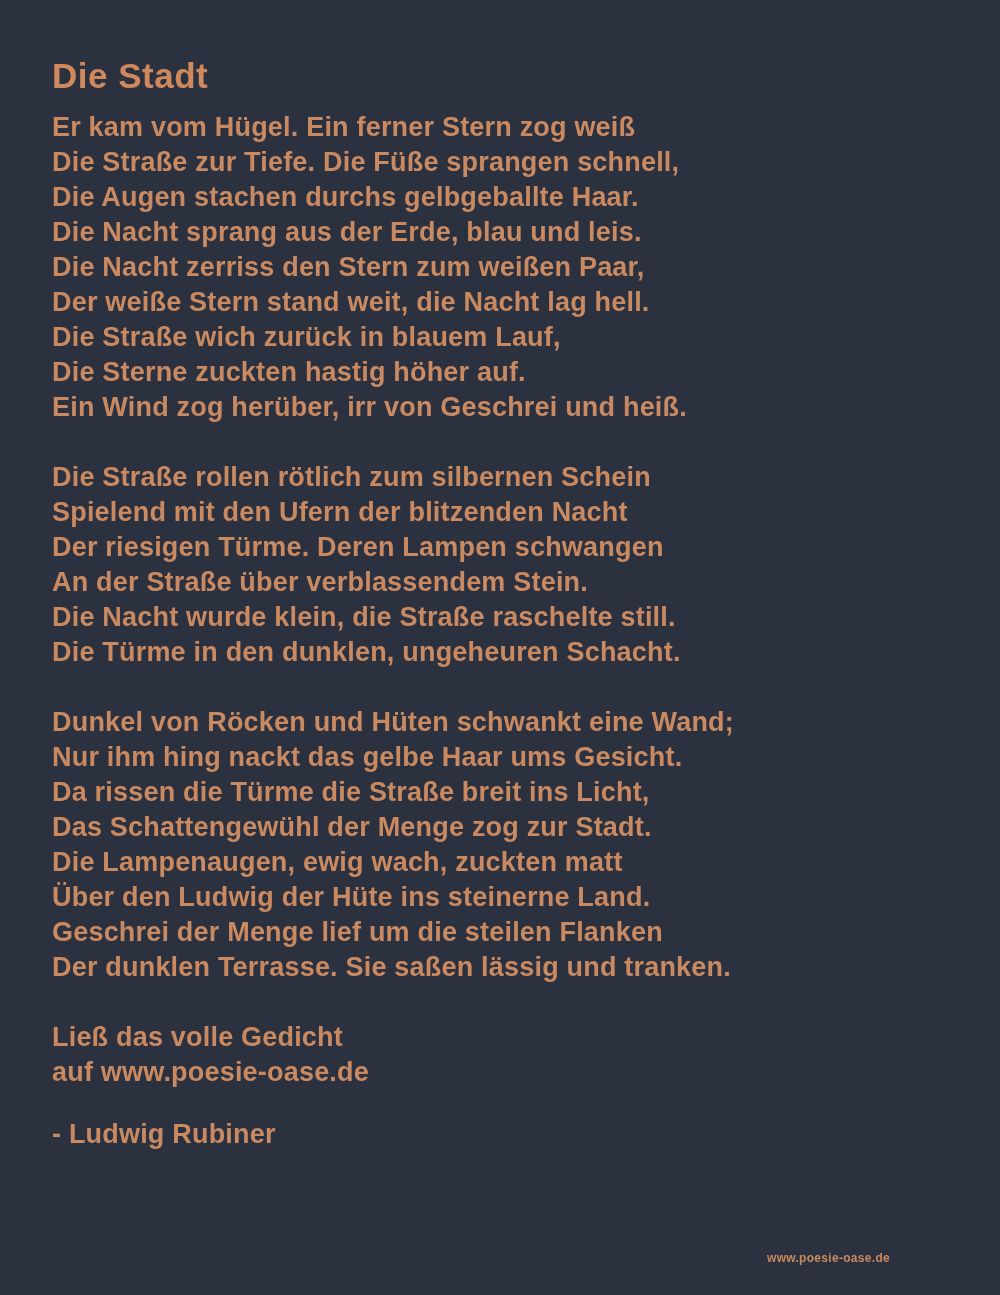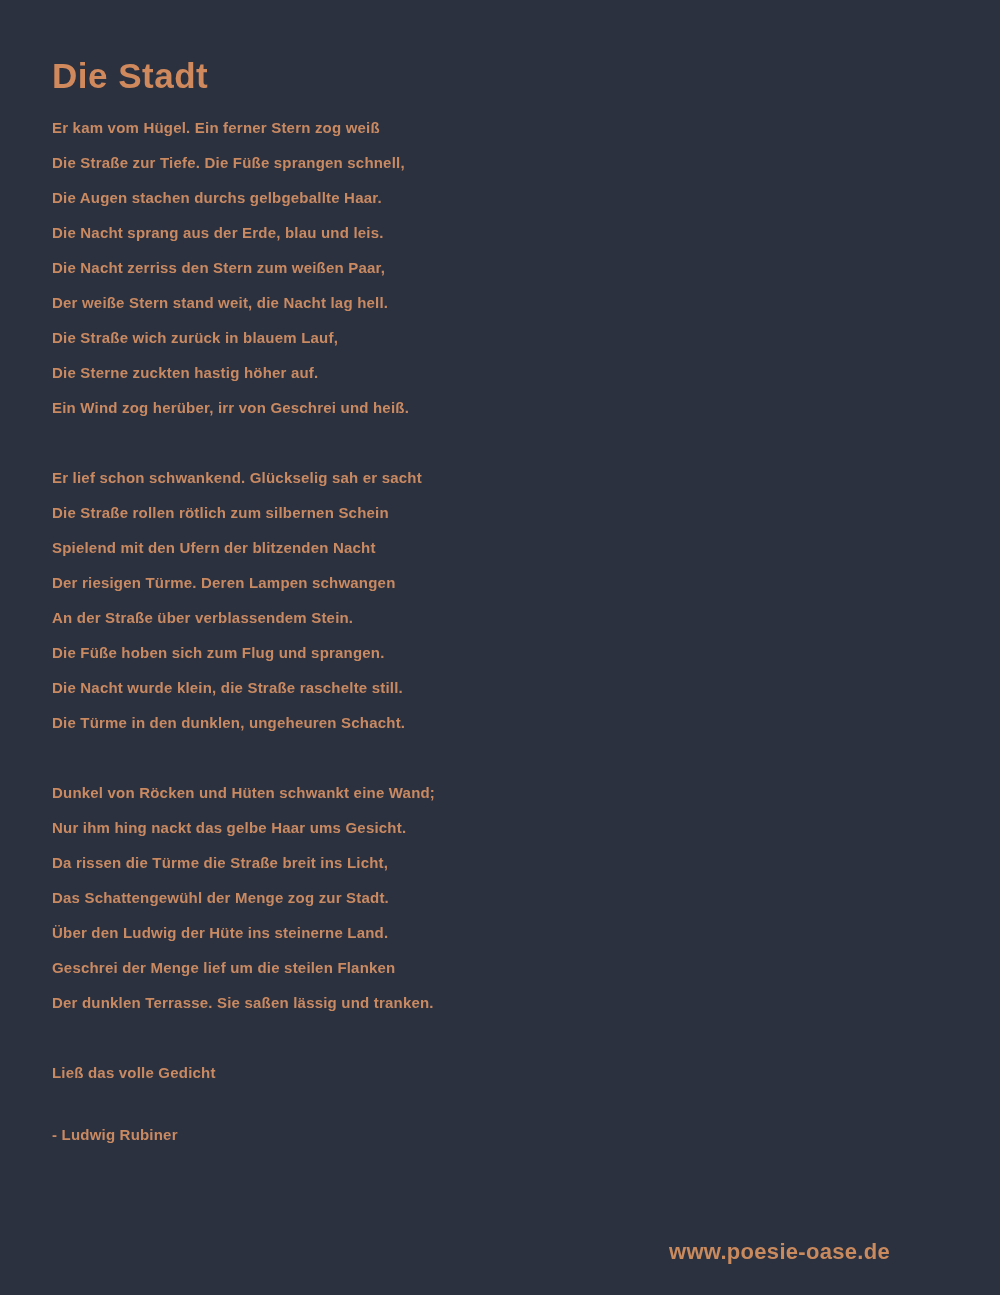--- a/index.html
+++ b/index.html
@@ -27,35 +27,35 @@
     font-weight: 700;
     color: #d0895c;
     letter-spacing: 0.5px;
   }
   .stanza {
     margin: 0 0 35px 0;
   }
   .line,
   .footer-line,
   .author-line {
-    font-size: 15px;
+    font-size: 27px;
     line-height: 35px;
     font-weight: 600;
     color: #ca8a61;
     letter-spacing: 0.2px;
     white-space: nowrap;
   }
   .author-line {
     margin-top: 27px;
   }
   .watermark {
     position: absolute;
     right: 110px;
     bottom: 30px;
-    font-size: 22px;
+    font-size: 12px;
     font-weight: 700;
     color: #c98a5e;
     letter-spacing: 0.3px;
   }
 </style>
 </head>
 <body>
 
 <div class="page">
 
@@ -67,40 +67,40 @@
         <div class="line">Die Straße zur Tiefe. Die Füße sprangen schnell,</div>
         <div class="line">Die Augen stachen durchs gelbgeballte Haar.</div>
         <div class="line">Die Nacht sprang aus der Erde, blau und leis.</div>
         <div class="line">Die Nacht zerriss den Stern zum weißen Paar,</div>
         <div class="line">Der weiße Stern stand weit, die Nacht lag hell.</div>
         <div class="line">Die Straße wich zurück in blauem Lauf,</div>
         <div class="line">Die Sterne zuckten hastig höher auf.</div>
         <div class="line">Ein Wind zog herüber, irr von Geschrei und heiß.</div>
       </div>
       <div class="stanza">
-        <div class="line">Er lief schon schwankend. Glückselig sah er sacht</div>
         <div class="line">Die Straße rollen rötlich zum silbernen Schein</div>
         <div class="line">Spielend mit den Ufern der blitzenden Nacht</div>
         <div class="line">Der riesigen Türme. Deren Lampen schwangen</div>
         <div class="line">An der Straße über verblassendem Stein.</div>
-        <div class="line">Die Füße hoben sich zum Flug und sprangen.</div>
         <div class="line">Die Nacht wurde klein, die Straße raschelte still.</div>
         <div class="line">Die Türme in den dunklen, ungeheuren Schacht.</div>
       </div>
       <div class="stanza">
         <div class="line">Dunkel von Röcken und Hüten schwankt eine Wand;</div>
         <div class="line">Nur ihm hing nackt das gelbe Haar ums Gesicht.</div>
         <div class="line">Da rissen die Türme die Straße breit ins Licht,</div>
         <div class="line">Das Schattengewühl der Menge zog zur Stadt.</div>
+        <div class="line">Die Lampenaugen, ewig wach, zuckten matt</div>
         <div class="line">Über den Ludwig der Hüte ins steinerne Land.</div>
         <div class="line">Geschrei der Menge lief um die steilen Flanken</div>
         <div class="line">Der dunklen Terrasse. Sie saßen lässig und tranken.</div>
       </div>
     </div>
 
   <div class="footer">
     <div class="footer-line">Ließ das volle Gedicht</div>
+    <div class="footer-line">auf www.poesie-oase.de</div>
     <div class="author-line">- Ludwig Rubiner</div>
   </div>
 
   <div class="watermark">www.poesie-oase.de</div>
 
 </div>
 
 </body></html>

